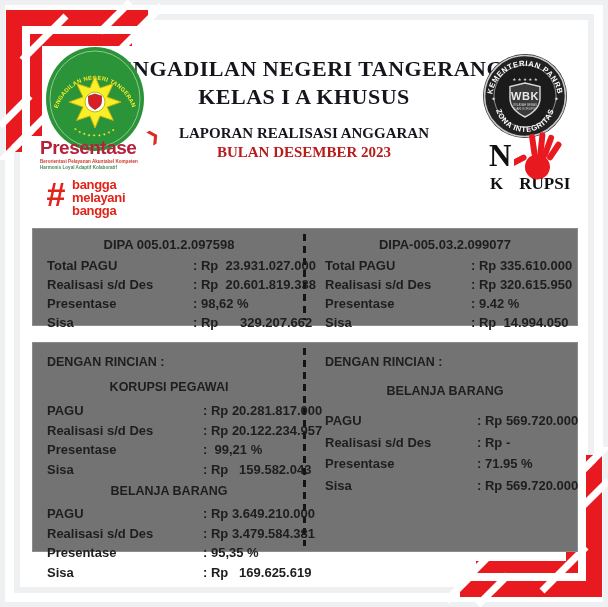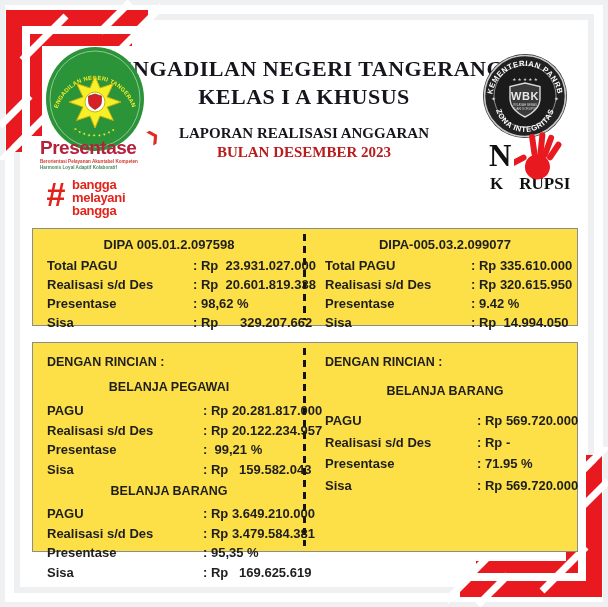--- a/index.html
+++ b/index.html
@@ -42,21 +42,21 @@
   
   .nokorupsi { position:absolute; left:487px; top:136px; width:96px; height:64px; }
   .nk-n { position:absolute; left:2px; top:2px; font-family:"Liberation Serif", serif; font-weight:bold;
     font-size:31px; color:#101010; z-index:1; }
   .nk-hand { position:absolute; left:27px; top:-5px; z-index:2; }
   .nk-bottom { position:absolute; left:3px; top:38px; z-index:1; font-family:"Liberation Serif", serif;
     font-weight:bold; font-size:17px; color:#101010; display:flex; align-items:baseline; }
   .nk-gap { display:inline-block; width:16px; }
 
   
-  .box { position:absolute; left:32px; width:546px; border:1.5px solid #8c8c8c; background:#fde047;
+  .box { position:absolute; left:32px; width:546px; border:1.5px solid #8c8c8c; background:#737373;
     font-size:13px; font-weight:bold; color:#1e1e1e; }
   .box-summary { top:228px; height:98px; }
   .box-detail  { top:342px; height:210px; }
   .divider { position:absolute; left:270px; top:5px; bottom:5px; width:3px;
     background:repeating-linear-gradient(to bottom, #141414 0 7px, transparent 7px 12px); }
   .col { position:absolute; top:0; }
   .col-l { left:14px; width:244px; }
   .col-r { left:292px; width:240px; }
   .box-title { text-align:center; margin-top:7px; line-height:18px; }
   .drow { display:flex; line-height:19px;gap:28px; }
@@ -247,21 +247,21 @@
     </div>
   </div>
 </div>
 
 <div class="box box-detail">
   <div class="divider"></div>
 
   <div class="col col-l">
     <div class="heading">DENGAN RINCIAN :</div>
 
-    <div class="sec-title first">BELANJA PEGAWAI</div>
+    <div class="sec-title first">KORUPSI PEGAWAI</div>
     <div class="drow">
       <span class="lbl">PAGU</span>
       <span class="val">: Rp&nbsp;20.281.817.000</span>
     </div>
     <div class="drow">
       <span class="lbl">Realisasi s/d Des</span>
       <span class="val">: Rp&nbsp;20.122.234.957</span>
     </div>
     <div class="drow">
       <span class="lbl">Presentase</span>

